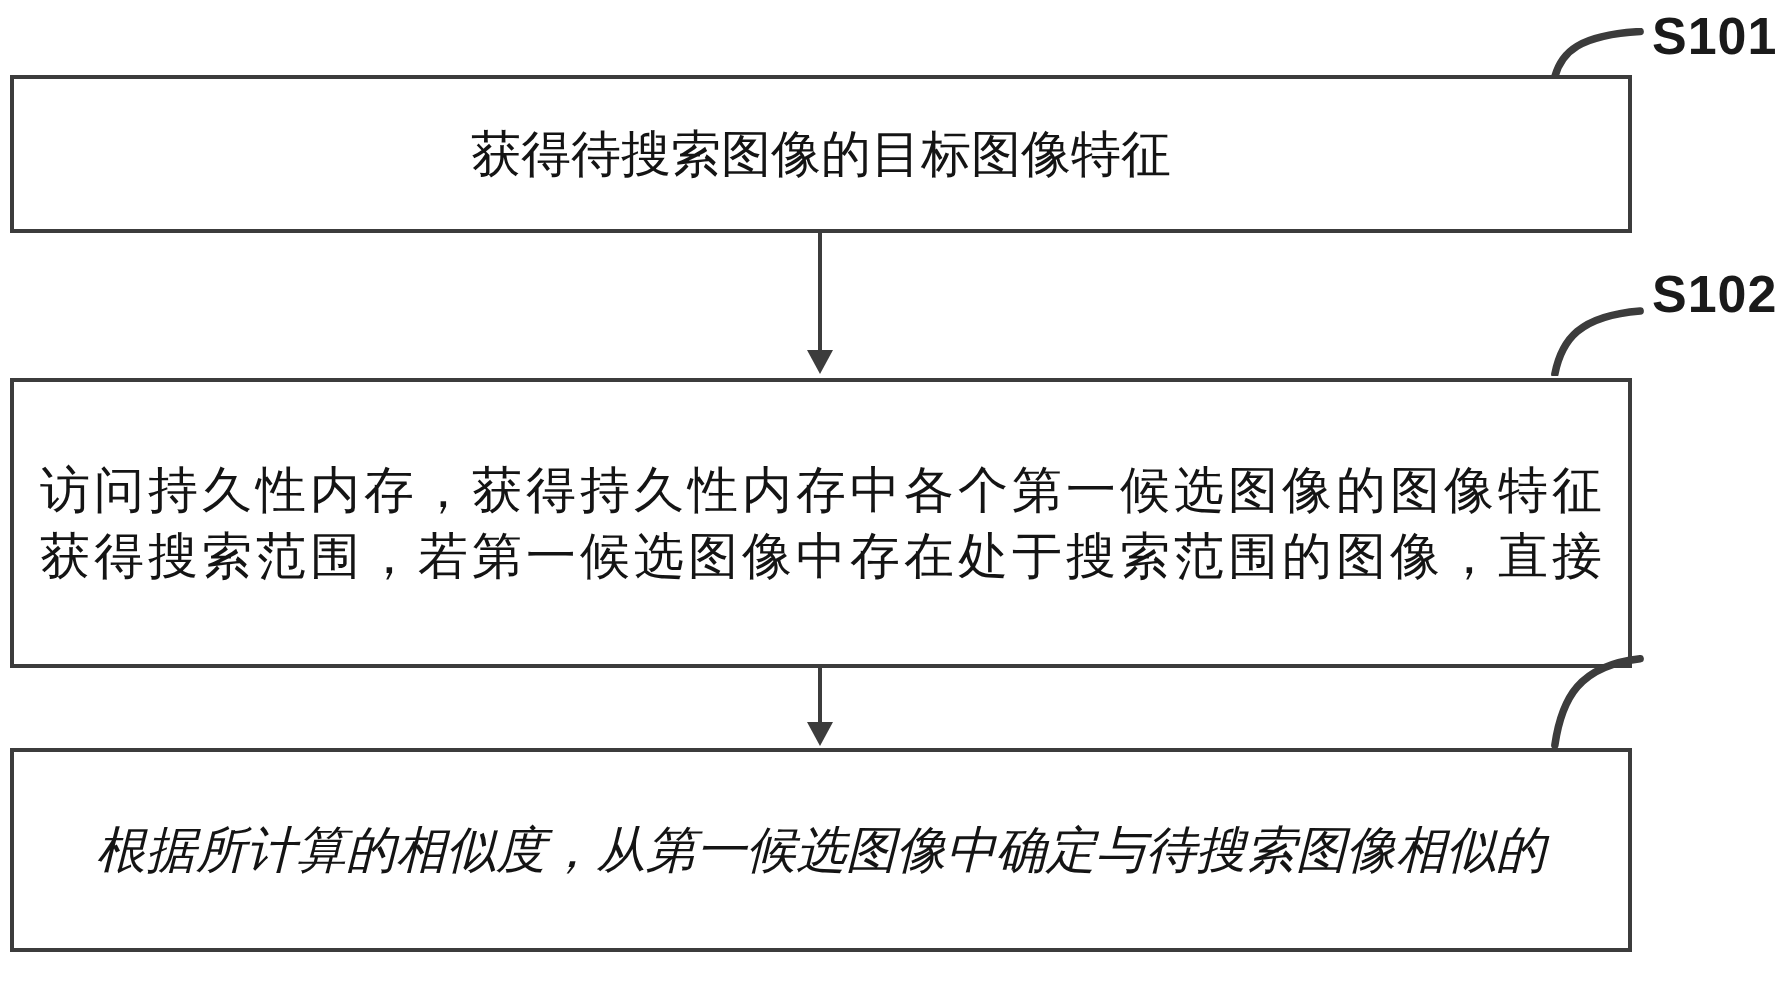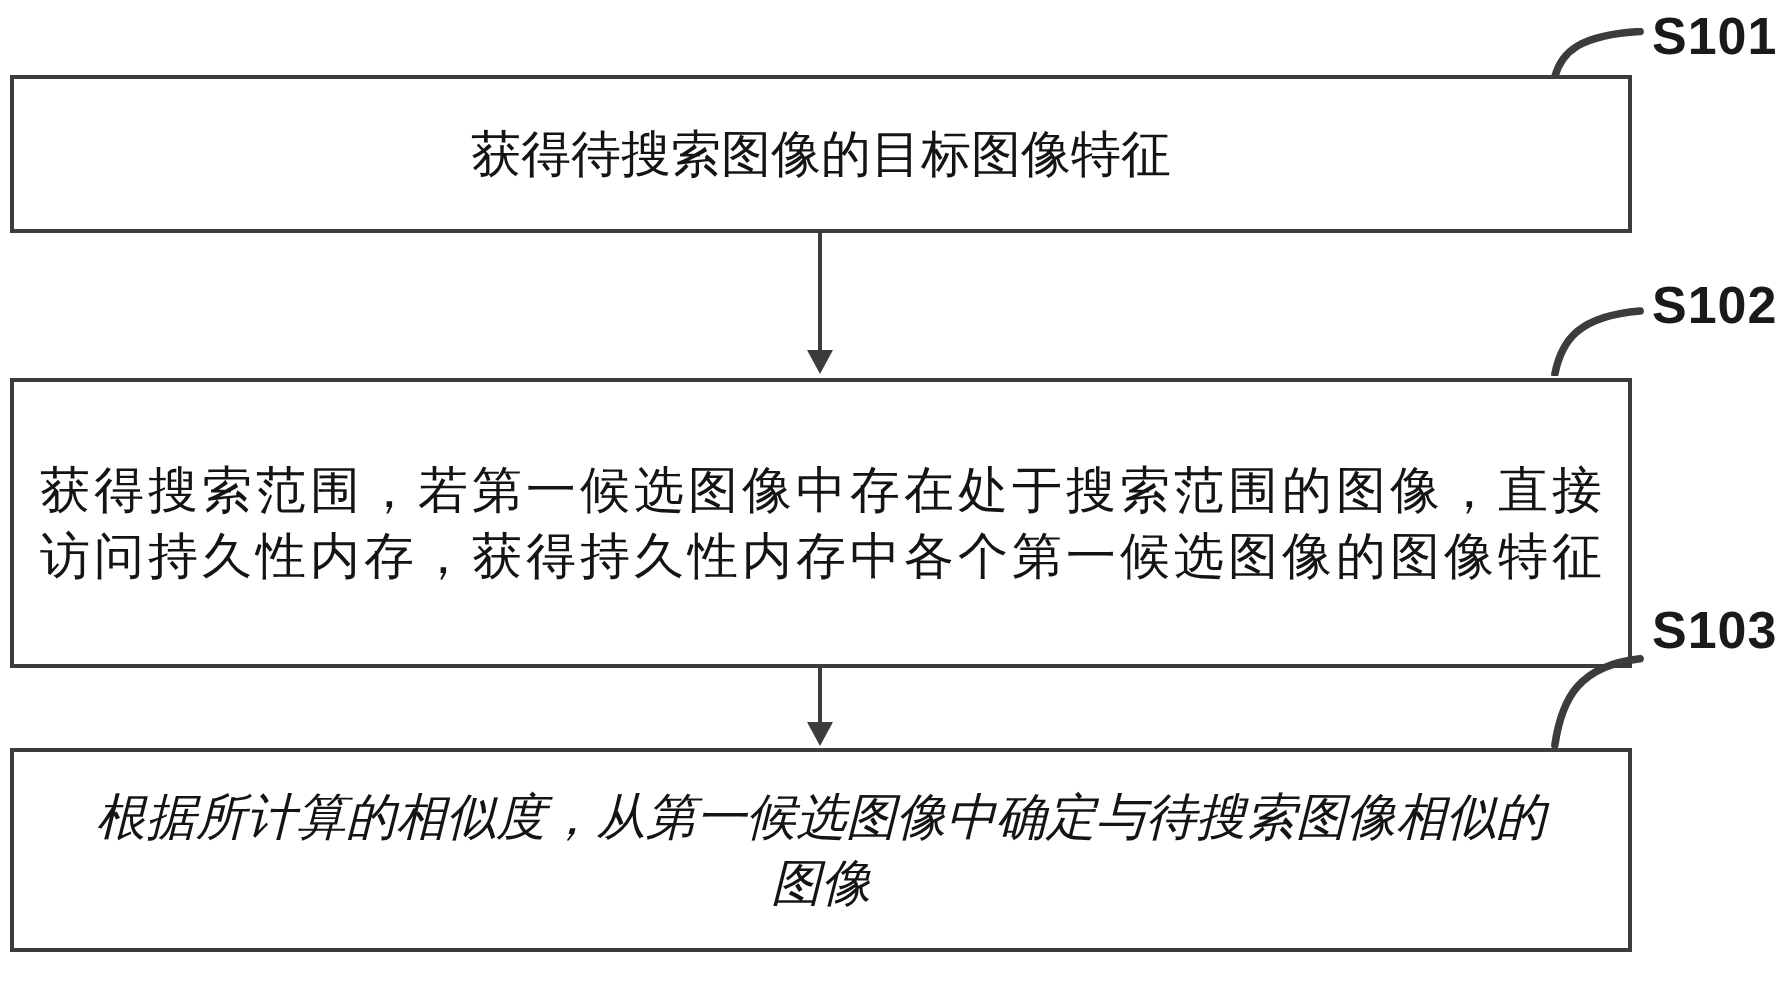--- a/index.html
+++ b/index.html
@@ -95,40 +95,38 @@
 
   <div class="box" style="top: 75px; height: 150px;">
     <div class="line center">获得待搜索图像的目标图像特征</div>
   </div>
 
   <div class="arrow" style="top: 229px; height: 145px;">
     <div class="shaft"></div>
     <div class="head"></div>
   </div>
 
-  <div class="step-label" style="top: 275px;">S102</div>
+  <div class="step-label" style="top: 264px;">S102</div>
 
   <svg class="swoosh" style="top: 306px; height: 70px;" viewBox="0 0 100 100" preserveAspectRatio="none">
     <path d="M7 97 C 14 48, 32 14, 94 7" vector-effect="non-scaling-stroke"></path>
   </svg>
 
   <div class="box" style="top: 378px; height: 282px;">
+    <div class="line fill">访问持久性内存，获得持久性内存中各个第一候选图像的图像特征</div>
     <div class="line fill">获得搜索范围，若第一候选图像中存在处于搜索范围的图像，直接</div>
-    <div class="line fill">访问持久性内存，获得持久性内存中各个第一候选图像的图像特征</div>
   </div>
 
   <div class="arrow" style="top: 664px; height: 82px;">
     <div class="shaft"></div>
     <div class="head"></div>
   </div>
 
-  <div class="step-label" style="top: 600px;">S103</div>
 
   <svg class="swoosh" style="top: 652px; height: 96px;" viewBox="0 0 100 100" preserveAspectRatio="none">
     <path d="M7 97 C 14 48, 32 14, 94 7" vector-effect="non-scaling-stroke"></path>
   </svg>
 
   <div class="box" style="top: 748px; height: 196px; font-style: italic;">
     <div class="line center">根据所计算的相似度，从第一候选图像中确定与待搜索图像相似的</div>
-    <div class="line center">图像</div>
   </div>
 
 </div>
 
 </body></html>

